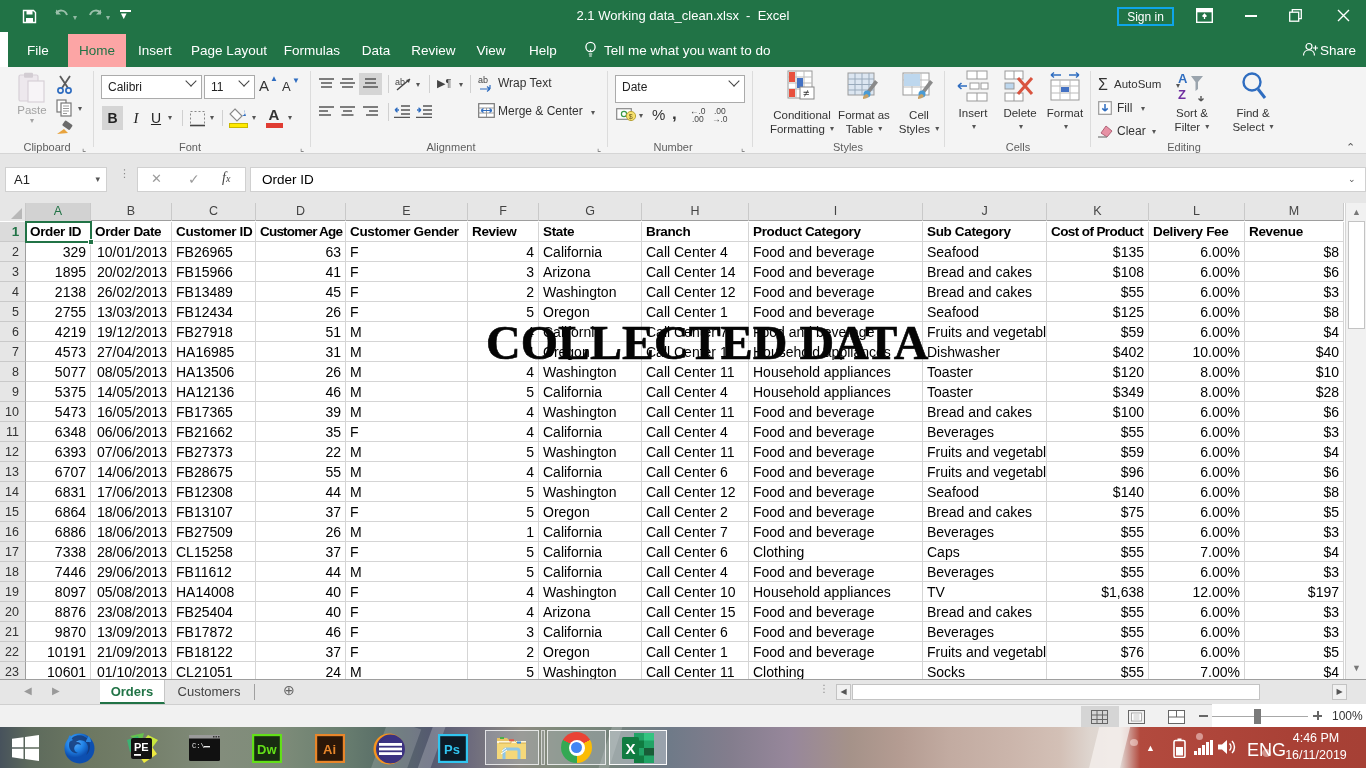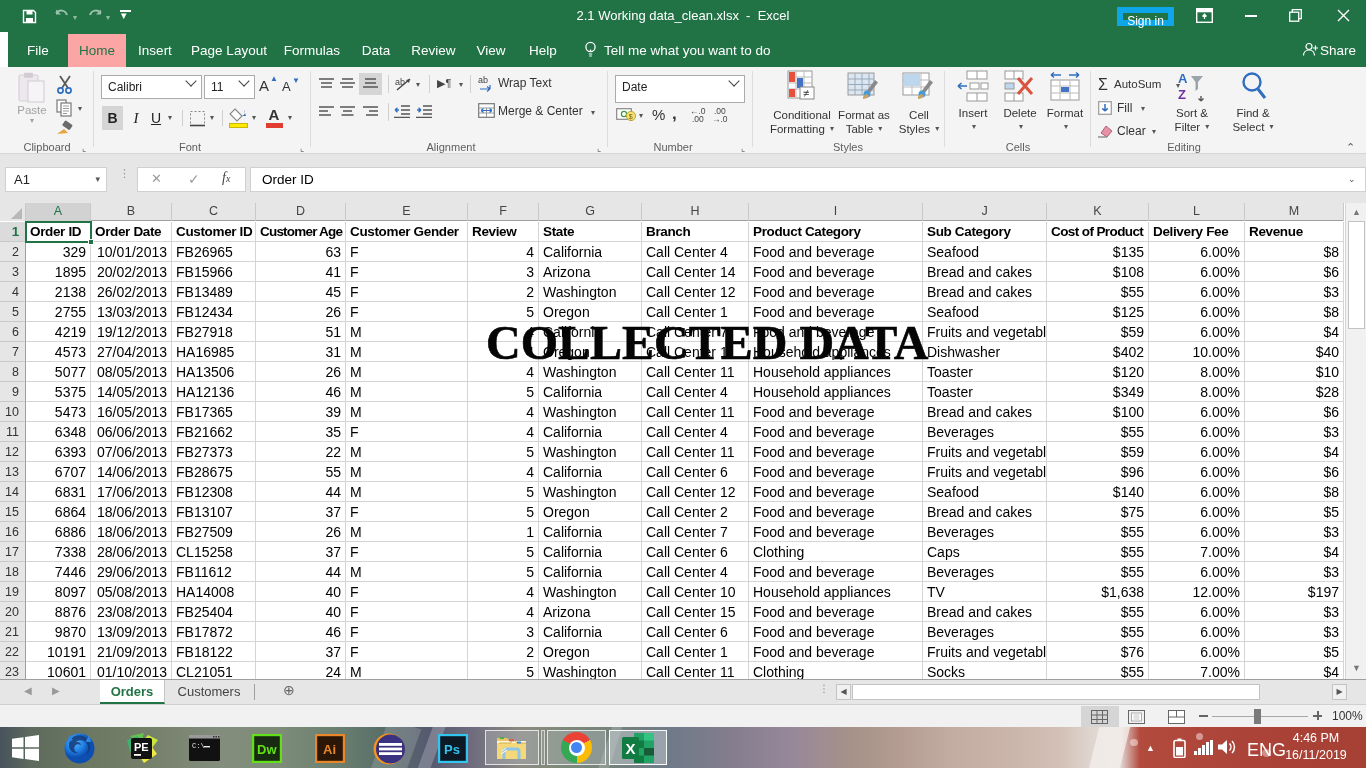--- a/index.html
+++ b/index.html
@@ -4,21 +4,21 @@
 <title>Excel</title>
 <style>
 *{margin:0;padding:0;box-sizing:border-box;}
 html,body{width:1366px;height:768px;overflow:hidden;}
 body{font-family:"Liberation Sans",sans-serif;}
 #screen{position:relative;width:1366px;height:768px;background:#fff;overflow:hidden;}
 .abs{position:absolute;}
 
 #titlebar{position:absolute;left:0;top:0;width:1366px;height:32px;background:#217346;color:#fff;}
 #title-text{position:absolute;top:0;left:0;width:1366px;height:32px;line-height:32px;text-align:center;font-size:13px;color:#fff;}
-#signin{position:absolute;left:1117px;top:7px;width:57px;height:19px;border:6px solid #0ea5e9;font-size:12px;text-align:center;line-height:17px;color:#fff;}
+#signin{position:absolute;left:1117px;top:7px;width:57px;height:19px;border:2px solid #0ea5e9;font-size:12px;text-align:center;line-height:17px;color:#fff;}
 .wbtn{position:absolute;top:0;height:32px;width:34px;text-align:center;line-height:30px;font-size:15px;color:#fff;}
 
 #tabrow{position:absolute;left:0;top:32px;width:1366px;height:35px;background:#217346;margin-left:8px;}
 .rtab{position:absolute;top:2px;height:33px;line-height:33px;font-size:13.5px;color:#fff;text-align:center;}
 #tab-home{background:#fca5a5;color:#217346;}
 
 #ribbon{position:absolute;left:0;top:67px;width:1366px;height:87px;background:#f4f4f4;border-bottom:1px solid #d5d5d5;font-size:11.5px;color:#333;}
 .gsep{position:absolute;top:4px;height:76px;width:1px;background:#dcdcdc;}
 .glabel{position:absolute;top:74px;height:13px;font-size:11px;color:#5e5e5e;text-align:center;}
 .glaunch{position:absolute;top:76px;width:10px;height:10px;color:#666;font-size:9px;line-height:10px;}
@@ -47,21 +47,21 @@
 
 #vscroll{position:absolute;left:1345px;top:0;width:21px;height:476px;background:#f1f1f1;border-left:1px solid #d5d5d5;}
 .varrow{position:absolute;left:2px;width:17px;height:17px;background:#f1f1f1;color:#787878;font-size:9px;text-align:center;line-height:17px;}
 #vthumb{position:absolute;left:2px;top:20px;width:17px;height:105px;background:#fff;border:1px solid #c3c3c3;}
 
 #tabbar{position:absolute;left:0;top:679px;width:1366px;height:25px;background:#e6e6e6;border-top:1px solid #9e9e9e;font-size:13px;}
 .stab{position:absolute;top:0;height:24px;line-height:23px;text-align:center;color:#444;}
 #tab-orders{background:#fff;color:#217346;font-weight:bold;border-bottom:2px solid #217346;border-right:1px solid #c6c6c6;}
 
 
-#statusbar{position:absolute;left:0;top:704px;width:1366px;height:23px;background:#f1f1f1;border-top:1px solid #cfcfcf;}
+#statusbar{position:absolute;left:0;top:704px;width:1212px;height:23px;background:#f1f1f1;border-top:1px solid #cfcfcf;}
 
 #taskbar{position:absolute;left:0;top:727px;width:1366px;height:41px;overflow:hidden;color:#fff;}
 .tkapp{position:absolute;top:3px;height:35px;display:flex;align-items:center;justify-content:center;}
 .tkopen{border:1.5px solid rgba(255,255,255,.75);background:rgba(190,195,205,.30);}
 </style>
 </head>
 <body>
 <div id="screen">
 
 <div id="titlebar">

